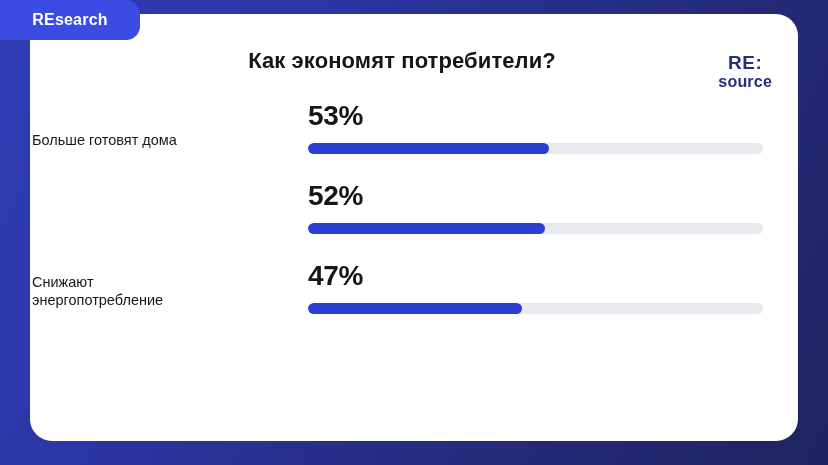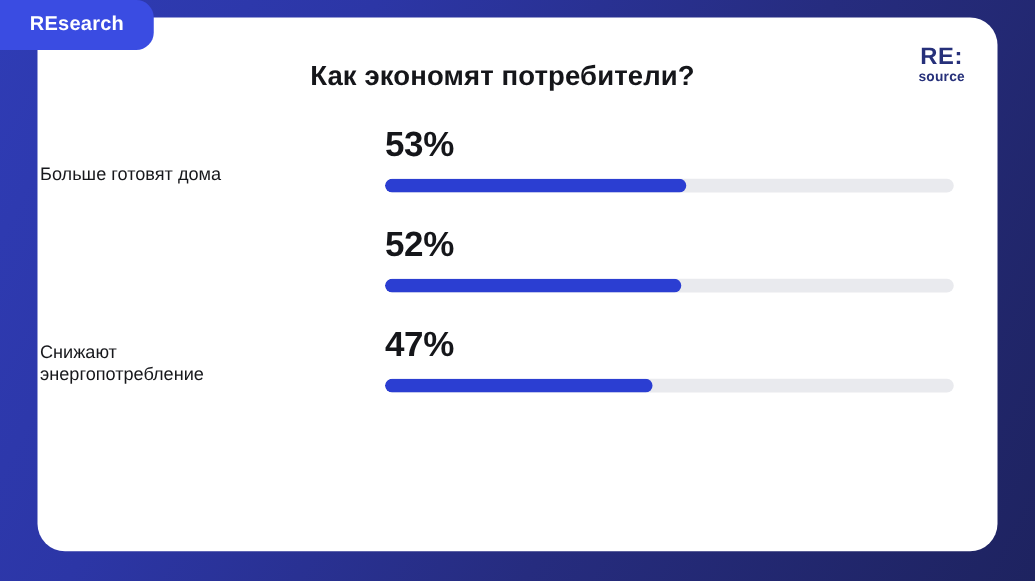--- a/index.html
+++ b/index.html
@@ -31,57 +31,57 @@
     height: 427px;
     background: #ffffff;
     border-radius: 22px;
   }
 
   
   .badge {
     position: absolute;
     left: 0px;
     top: 0px;
-    width: 123px;
+    width: 140px;
     height: 40px;
     background: #3a4ce2;
     border-radius: 0 14px 14px 0;
     display: flex;
     align-items: center;
     justify-content: center;
     z-index: 5;
   }
   .badge-text {
     color: #ffffff;
     font-size: 16px;
     font-weight: bold;
     letter-spacing: 0.2px;
     line-height: 1;
   }
 
   
   .logo {
     position: absolute;
     right: 26px;
-    top: 22px;
+    top: 39px;
     text-align: center;
     line-height: 1;
     z-index: 6;
   }
   .logo-main {
     display: block;
     color: #26307a;
     font-size: 19px;
     font-weight: bold;
     letter-spacing: 0.5px;
   }
   .logo-sub {
     display: block;
     color: #26307a;
-    font-size: 11px;
+    font-size: 16px;
     font-weight: bold;
     margin-top: 2px;
     letter-spacing: 0.2px;
   }
 
   
   .title {
     position: absolute;
     left: 0;
     top: 34px;

